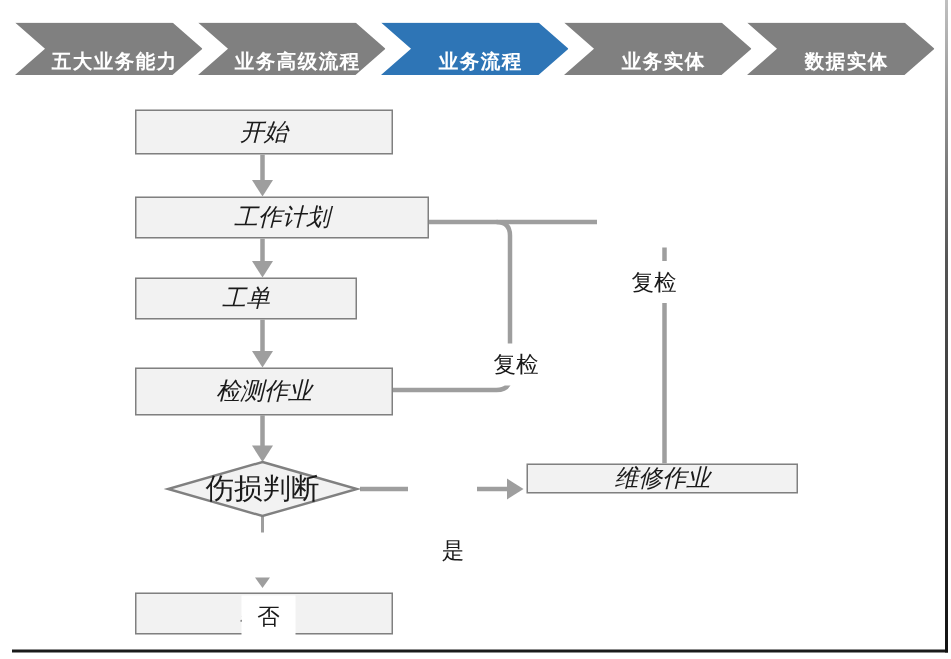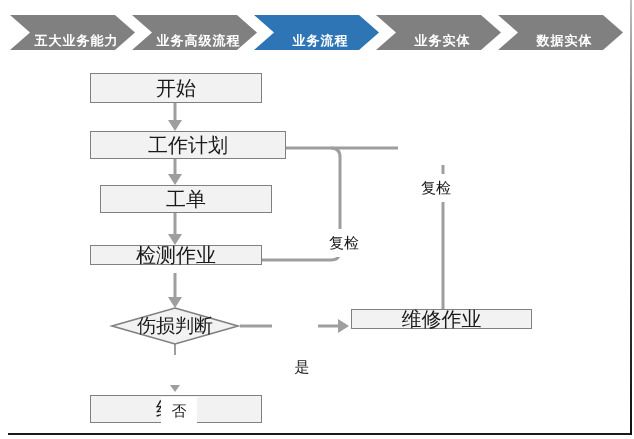--- a/index.html
+++ b/index.html
@@ -15,21 +15,21 @@
     display:flex;align-items:flex-end;justify-content:center;
     color:#ffffff;font-size:13px;font-weight:bold;letter-spacing:1px;
     padding-left:8px;box-sizing:border-box;cursor:pointer;
   }
   .chevron[data-active="true"]{background:var(--chevron-active,#2E75B6);}
   
   .node{
     position:absolute;background:var(--node-fill,#F2F2F2);
     border:1.6px solid var(--node-border,#808080);box-sizing:border-box;
     display:flex;align-items:center;justify-content:center;
-    font-size:20px;color:var(--node-text,#1A1A1A);
+    font-size:16px;color:var(--node-text,#1A1A1A);font-style:italic;
   }
   .diamond-wrap{position:absolute;}
   .diamond-label{
     position:absolute;inset:0;display:flex;align-items:center;justify-content:center;
     font-size:19px;color:var(--node-text,#1A1A1A);
   }
   
   .edge-label{
     position:absolute;background:#ffffff;padding:2px 4px;
     font-size:15px;color:var(--node-text,#1A1A1A);
@@ -99,23 +99,23 @@
       <polygon points="266,148 278,141 278,155"></polygon>
     </g>
 
     <polygon points="175,308 238,326 175,344 112,326" fill="#F2F2F2" stroke="#808080" stroke-width="1.6"></polygon>
   </svg>
 
   <div class="node" style="left:90px;top:73px;width:172px;height:30px">开始</div>
 
   <div class="node" style="left:90px;top:131px;width:196px;height:28px">工作计划</div>
 
-  <div class="node" style="left:100px;top:185px;width:172px;height:28px">工单</div>
+  <div class="node" style="left:90px;top:185px;width:148px;height:28px">工单</div>
 
-  <div class="node" style="left:90px;top:245px;width:172px;height:20px">检测作业</div>
+  <div class="node" style="left:90px;top:245px;width:172px;height:32px">检测作业</div>
 
   <div class="diamond-wrap" style="left:112px;top:308px;width:126px;height:36px">
     <div class="diamond-label">伤损判断</div>
   </div>
 
   <div class="node" style="left:351px;top:309px;width:181px;height:20px">维修作业</div>
 
   <div class="node" style="left:90px;top:395px;width:172px;height:28px">结束</div>
 
   <div class="edge-label" style="left:317px;top:190px;width:46px;height:24px">复检</div>

